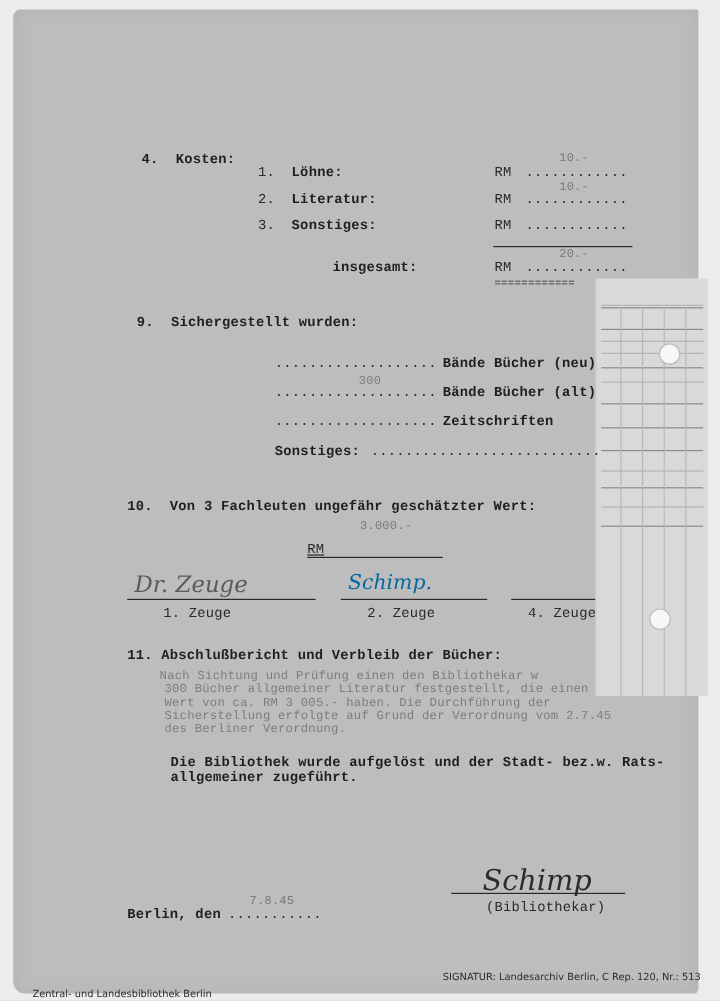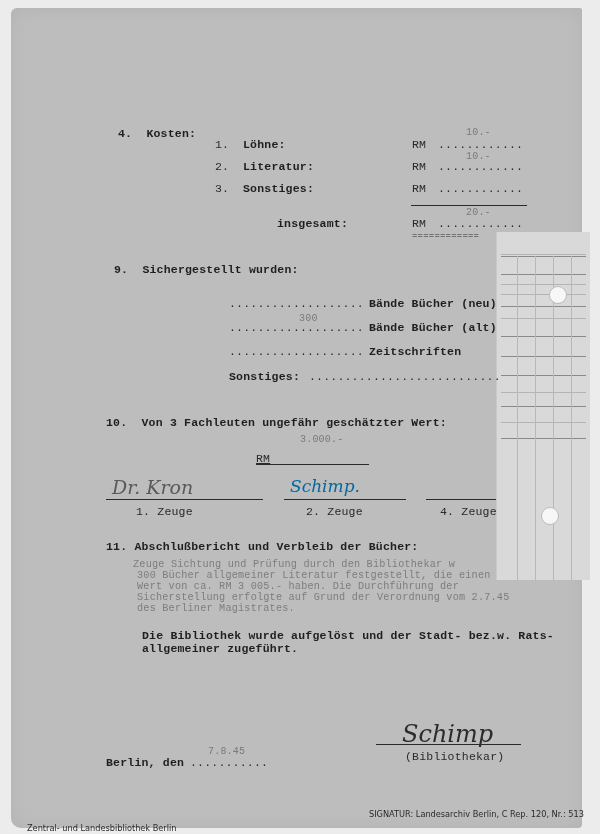--- a/index.html
+++ b/index.html
@@ -106,40 +106,40 @@
   <div class="t bold" style="left:229px;top:370px">Sonstiges:</div>
   <div class="t" style="left:309px;top:370px">...........................</div>
 </div>
 
 <div>
   <div class="t bold" style="left:106px;top:416px">10.  Von 3 Fachleuten ungefähr geschätzter Wert:</div>
   <div class="t fill" style="left:300px;top:433px">3.000.-</div>
   <div class="t" style="left:256px;top:452px;text-decoration:underline">RM</div>
   <div class="line" style="left:256px;top:464px;width:113px"></div>
 
-  <div class="sig" style="left:112px;top:476px;font-size:19px;color:#5a5a5a">Dr. Kron</div>
+  <div class="sig" style="left:112px;top:476px;font-size:19px;color:#5a5a5a">Dr. Zeuge</div>
   <div class="line" style="left:106px;top:499px;width:157px"></div>
   <div class="t" style="left:136px;top:505px">1. Zeuge</div>
 
   <div class="sig" style="left:290px;top:476px;font-size:17px;color:#0369a1">Schimp.</div>
   <div class="line" style="left:284px;top:499px;width:122px"></div>
   <div class="t" style="left:306px;top:505px">2. Zeuge</div>
 
   <div class="line" style="left:426px;top:499px;width:70px"></div>
   <div class="t" style="left:440px;top:505px">4. Zeuge</div>
 </div>
 
 <div>
   <div class="t bold" style="left:106px;top:540px">11. Abschlußbericht und Verbleib der Bücher:</div>
 
-  <div class="t faint" style="left:133px;top:559px;font-size:10.2px;line-height:11.4px">Zeuge Sichtung und Prüfung durch den Bibliothekar w</div>
+  <div class="t faint" style="left:133px;top:559px;font-size:10.2px;line-height:11.4px">Nach Sichtung und Prüfung einen den Bibliothekar w</div>
   <div class="t faint" style="left:137px;top:570px;font-size:10.2px;line-height:11.4px">300 Bücher allgemeiner Literatur festgestellt, die einen</div>
   <div class="t faint" style="left:137px;top:581px;font-size:10.2px;line-height:11.4px">Wert von ca. RM 3 005.- haben. Die Durchführung der</div>
   <div class="t faint" style="left:137px;top:592px;font-size:10.2px;line-height:11.4px">Sicherstellung erfolgte auf Grund der Verordnung vom 2.7.45</div>
-  <div class="t faint" style="left:137px;top:603px;font-size:10.2px;line-height:11.4px">des Berliner Magistrates.</div>
+  <div class="t faint" style="left:137px;top:603px;font-size:10.2px;line-height:11.4px">des Berliner Verordnung.</div>
 
   <div class="t bold" style="left:142px;top:629px">Die Bibliothek wurde aufgelöst und der Stadt- bez.w. Rats-</div>
   <div class="t bold" style="left:142px;top:642px">allgemeiner zugeführt.</div>
 </div>
 
 <div>
   <div class="t fill" style="left:208px;top:745px">7.8.45</div>
   <div class="t bold" style="left:106px;top:756px">Berlin, den</div>
   <div class="t" style="left:190px;top:756px">...........</div>
 

